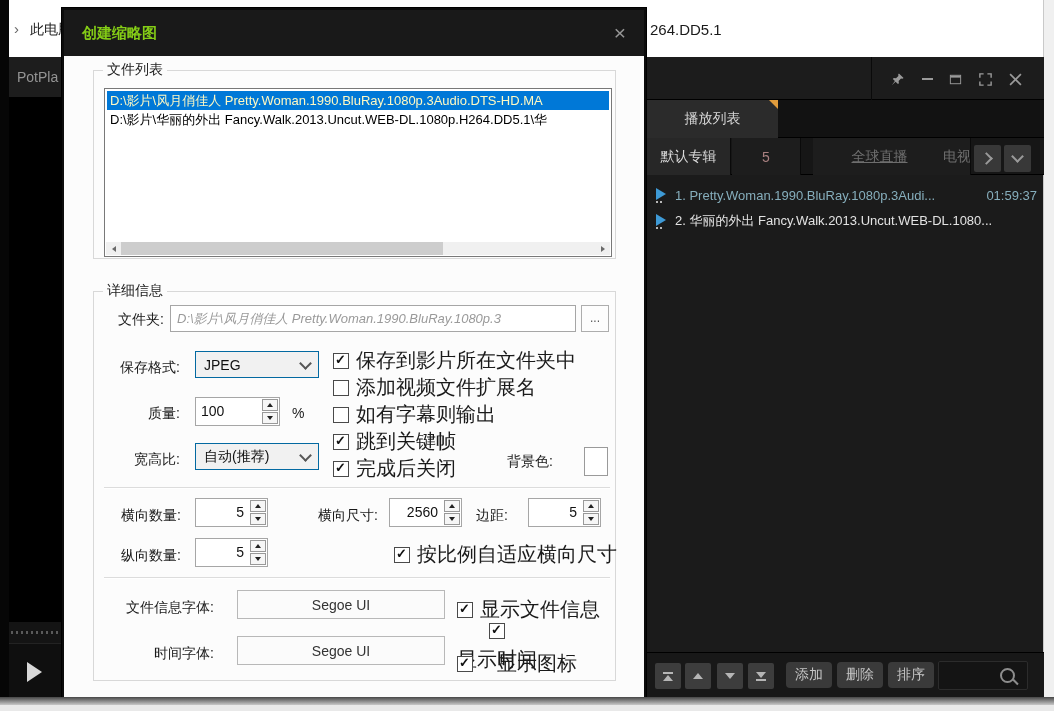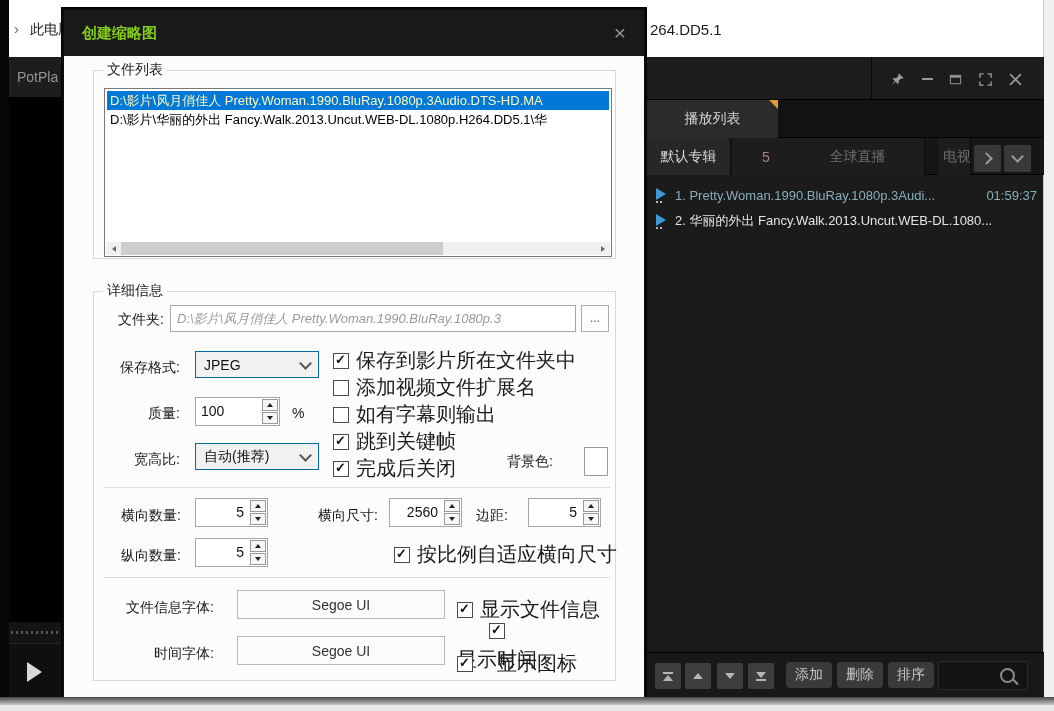--- a/index.html
+++ b/index.html
@@ -174,21 +174,21 @@
     <div class="abs tabrow">
       <div class="abs pn-tab">
         <span>播放列表</span>
         <div class="abs tab-corner"></div>
       </div>
     </div>
 
     <div class="abs albrow">
       <div class="abs alb active" style="left:0;width:84px;">默认专辑</div>
       <div class="abs alb count" style="left:85px;width:69px;">5</div>
-      <div class="abs alb dim" style="left:144px;width:134px;">全球直播</div>
+      <div class="abs alb dim" style="left:166px;width:134px;text-decoration:underline;">全球直播</div>
       <div class="abs alb dim" style="left:291px;width:33px;justify-content:flex-start;padding-left:5px;">电视剧</div>
     </div>
     <div class="abs alb-btn" style="left:327px;">
         <div class="chev-r"></div>
       </div>
     <div class="abs alb-btn" style="left:357px;">
         <div class="chev-d"></div>
       </div>
 
     <div class="abs pitem" style="top:125px;">

